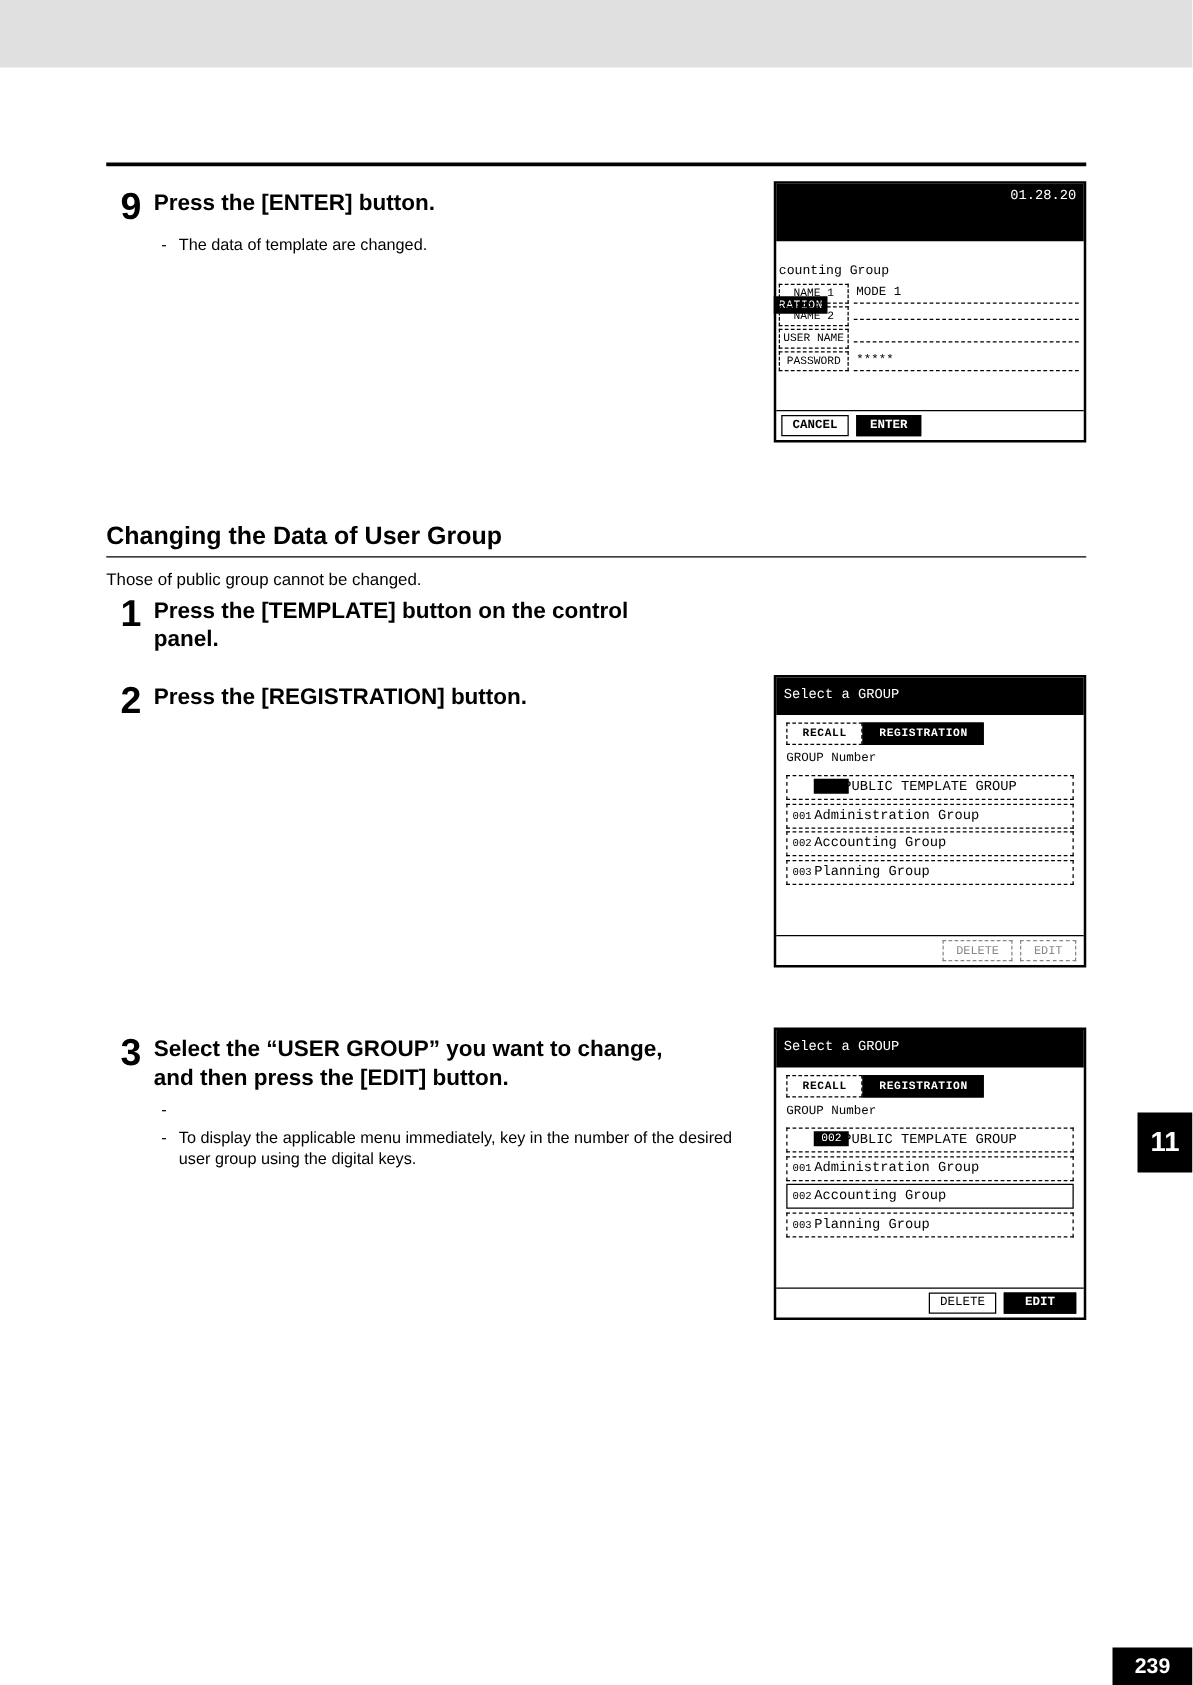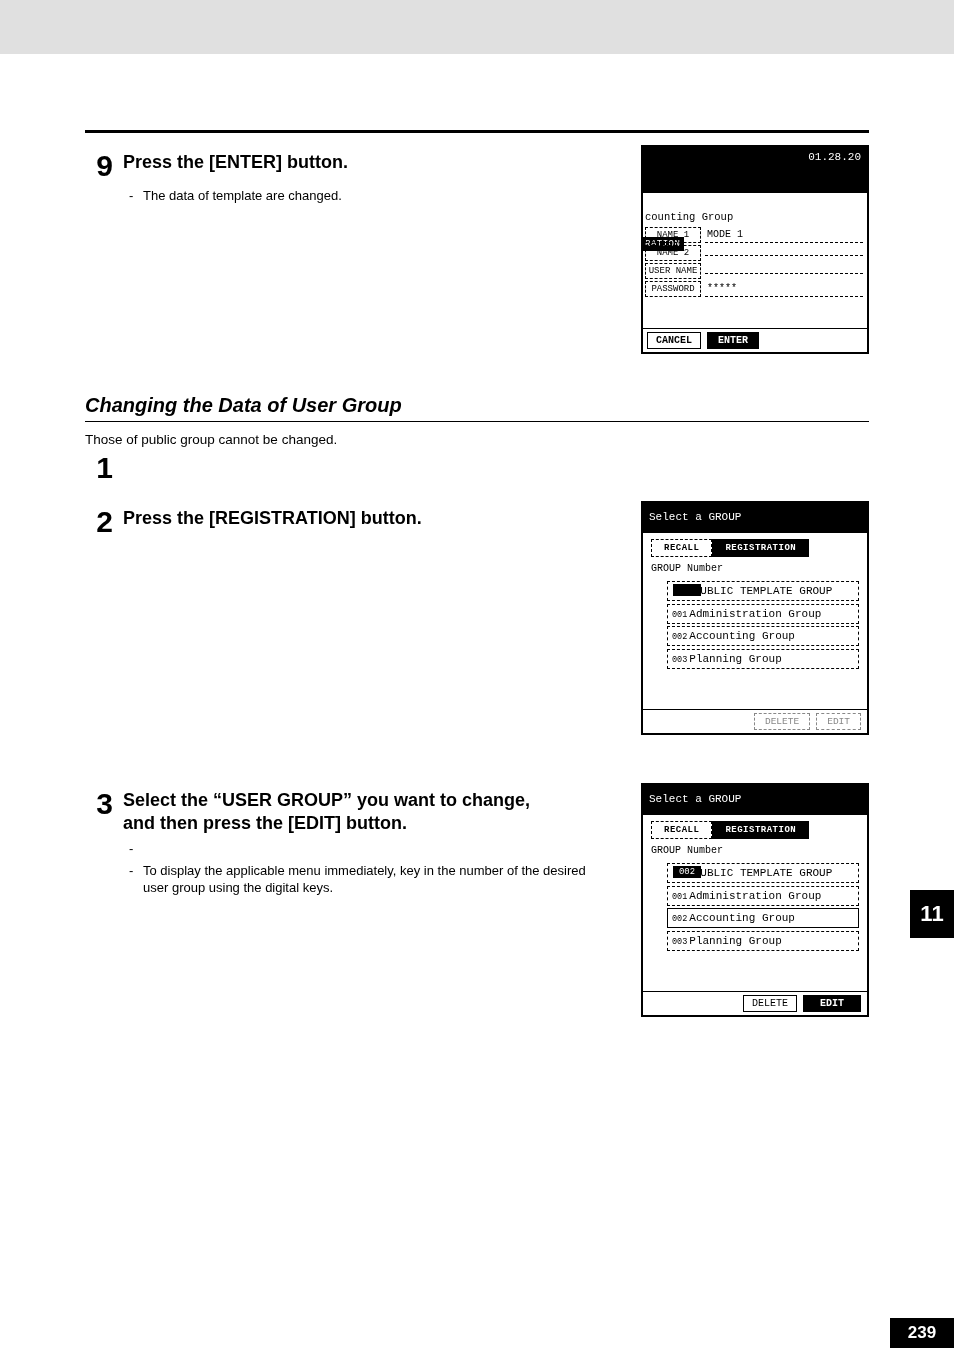--- a/index.html
+++ b/index.html
@@ -9,25 +9,25 @@
   .hr-thin{height:1px;background:#000;}
   .content{padding:16px 85px 0 85px;}
   .step-row{display:flex;align-items:flex-start;margin-top:6px;}
   .step-num{font-size:30px;font-weight:bold;width:28px;text-align:right;margin-right:10px;line-height:1;}
   .step-title{font-size:18px;font-weight:bold;line-height:1.25;}
   .step-bullets{margin:6px 0 0 44px;font-size:13px;}
   .step-bullets .b{display:flex;line-height:1.35;margin-bottom:4px;}
   .step-bullets .dash{width:14px;flex:none;}
   .two-col{display:flex;justify-content:space-between;gap:28px;}
   .left{flex:1;}
-  .right{flex:none;width:228px;}
+  .right{flex:none;width:250px;}
   .screen{border:2px solid #000;background:#fff;}
   .screen.s1{height:205px;}
   .screen.s2{height:230px;}
-  .section-heading{font-size:20px;font-weight:bold;margin:40px 0 4px 0;font-style:italic;}
+  .section-heading{font-size:20px;font-weight:bold;margin:64px 0 4px 0;}
   .section-sub{font-size:13.5px;margin:10px 0 4px 0;}
   
   .s1-inner{position:relative;height:100%;font-family:'Courier New',monospace;}
   .s1-black{position:absolute;top:0;left:0;right:0;height:46px;background:#000;}
   .s1-time{position:absolute;top:4px;right:6px;color:#fff;font-size:11px;}
   .s1-tab{position:absolute;top:46px;left:-2px;background:#000;color:#fff;font-size:9px;padding:2px 4px;letter-spacing:0.5px;margin-top:44px;}
   .s1-title{position:absolute;top:64px;left:2px;font-size:10.5px;}
   .s1-rows{position:absolute;top:80px;left:2px;right:4px;}
   .s1-row{display:flex;align-items:center;margin-bottom:2px;}
   .s1-btn{border:1px dashed #000;width:54px;font-size:9px;text-align:center;padding:2px 0;margin-right:4px;}
@@ -37,21 +37,21 @@
   .btn-solid{background:#000;color:#fff;font-size:10px;font-weight:bold;padding:2px 10px;border:1.5px solid #000;}
   
   .s2-inner{position:relative;height:100%;font-family:'Courier New',monospace;padding-left:16px;}
   .s2-head{position:absolute;top:0;left:0;right:0;height:30px;background:#000;}
   .s2-title{position:absolute;top:8px;left:6px;color:#fff;font-size:11px;}
   .s2-tabs{position:absolute;top:36px;left:8px;display:flex;gap:0;}
   .s2-tab{border:1px dashed #000;font-size:9px;font-weight:bold;padding:3px 12px;letter-spacing:0.5px;}
   .s2-tab.inv{background:#000;color:#fff;border:1px solid #000;}
   .s2-num-row{position:absolute;top:60px;left:8px;font-size:10px;display:flex;align-items:center;gap:10px;flex-direction:column;}
   .s2-num-box{background:#000;color:#fff;font-size:9px;padding:1px 6px;}
-  .s2-items{position:absolute;top:78px;left:24px;right:8px;}
+  .s2-items{position:absolute;top:78px;left:8px;right:8px;}
   .s2-item{border:1px dashed #000;font-size:11px;padding:3px 4px;margin-bottom:2.5px;}
   .s2-item .code{font-size:8.5px;margin-right:2px;}
   .s2-item.solid{border:1.5px solid #000;}
   .s2-footer{position:absolute;left:0;right:0;bottom:0;border-top:1px solid #000;display:flex;justify-content:flex-end;padding:3px 6px;gap:6px;}
   .btn-ghost{border:1px dashed #888;color:#888;font-size:9.5px;padding:2px 10px;}
   
   .side-tab{position:absolute;right:0;top:890px;width:44px;height:48px;background:#000;color:#fff;font-size:22px;font-weight:bold;display:flex;align-items:center;justify-content:center;}
   .page-num{position:absolute;right:0;bottom:0;width:64px;height:30px;background:#000;color:#fff;font-size:17px;font-weight:bold;display:flex;align-items:center;justify-content:center;}
 </style>
 </head>
@@ -108,20 +108,21 @@
         </div>
       </div>
     </div>
 
     <div class="section-heading">Changing the Data of User Group</div>
     <div class="hr-thin"></div>
     <div class="section-sub">Those of public group cannot be changed.</div>
 
     <div class="step-row" style="margin-top:6px;">
       <div class="step-num">1</div>
+      <div class="step-title" style="max-width:420px">Press the [TEMPLATE] button on the control panel.</div>
     </div>
 
     <div class="two-col" style="margin-top:18px;">
       <div class="left">
         <div class="step-row">
           <div class="step-num">2</div>
           <div class="step-title">Press the [REGISTRATION] button.</div>
         </div>
       </div>
       <div class="right">

